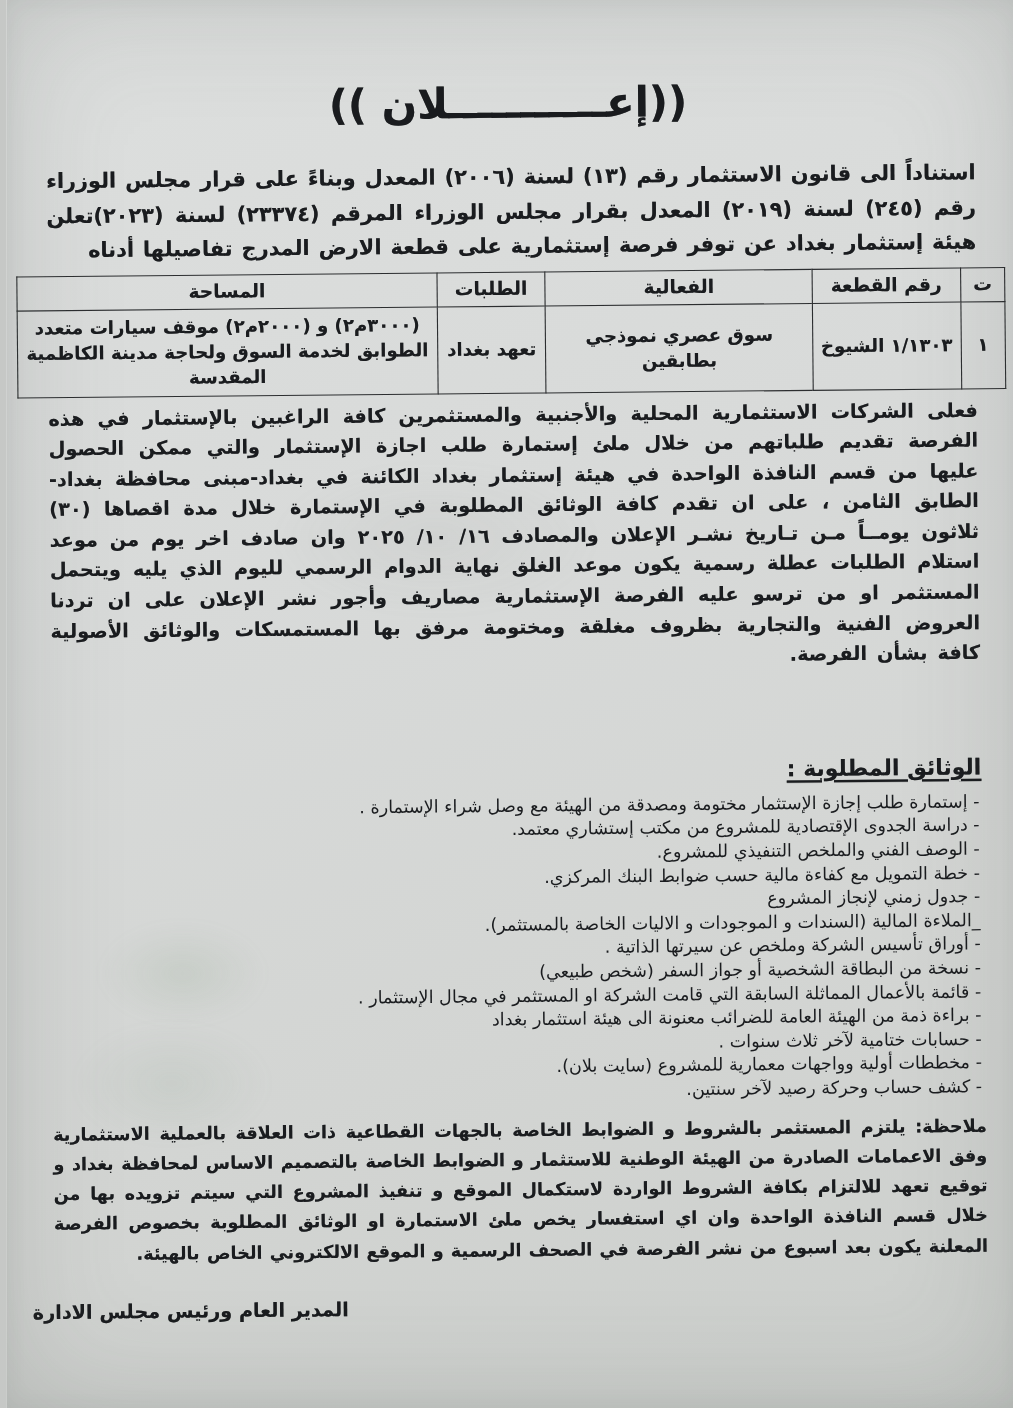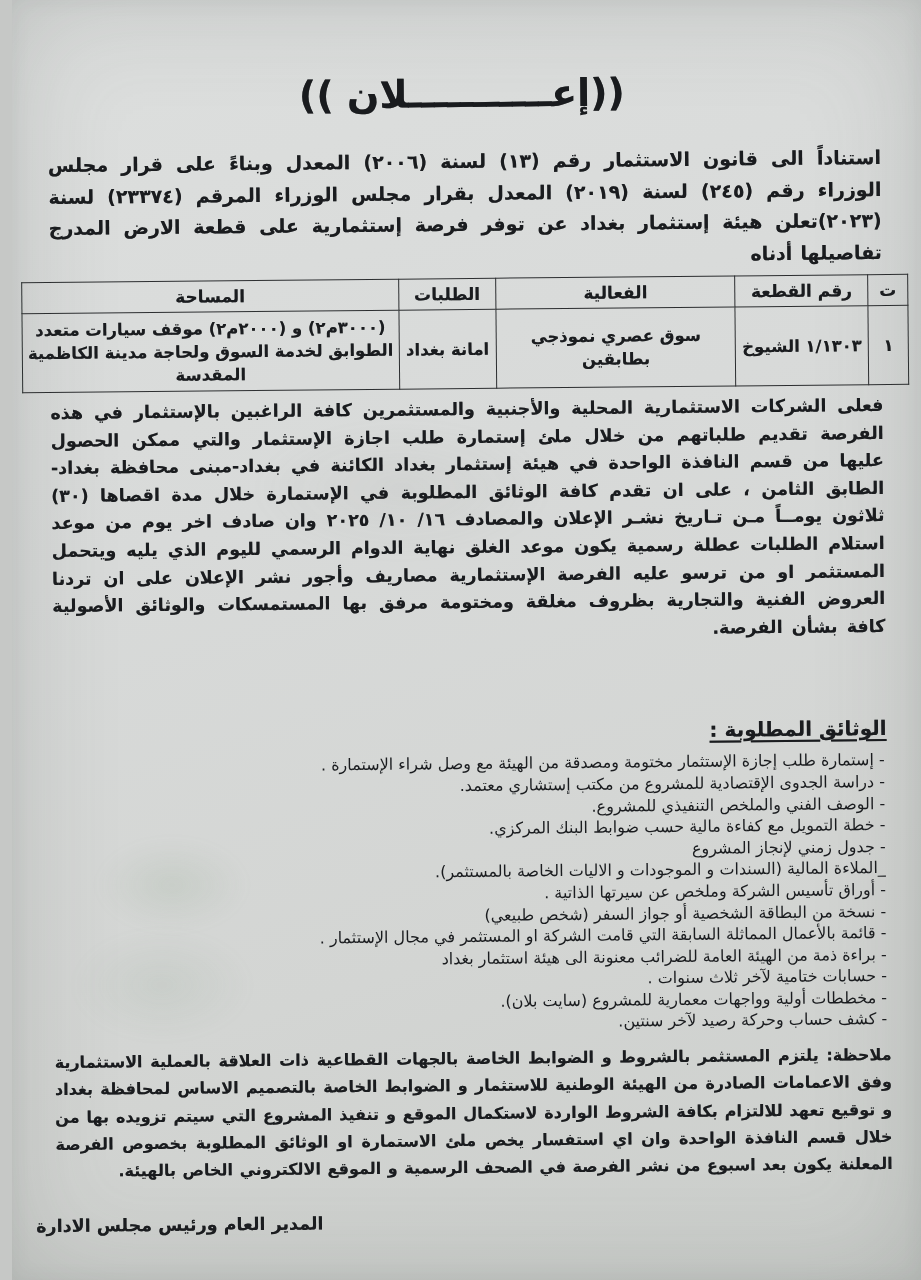--- a/index.html
+++ b/index.html
@@ -10,21 +10,20 @@
     width: 921px;
     height: 1280px;
     overflow: hidden;
     background: #c6c8c6;
     font-family: "DejaVu Sans", sans-serif;
   }
   .paper {
     position: absolute;
     inset: 0;
     background: linear-gradient(163deg, #dddfde 0%, #d8dad9 38%, #d3d5d3 70%, #cbcecb 100%);
-    margin-left: 12px;
   }
   .paper::after {
     content: "";
     position: absolute;
     inset: 0;
     box-shadow: inset 0 0 110px rgba(70, 76, 72, 0.20), inset 0 0 20px rgba(70, 76, 72, 0.08);
     pointer-events: none;
   }
   .smudge {
     position: absolute;
@@ -164,21 +163,21 @@
           <th>الفعالية</th>
           <th>الطلبات</th>
           <th>المساحة</th>
         </tr>
       </thead>
       <tbody>
         <tr>
           <td>١</td>
           <td>١/١٣٠٣ الشيوخ</td>
           <td>سوق عصري نموذجي بطابقين</td>
-          <td>امانة بغداد</td>
+          <td>تعهد بغداد</td>
           <td>(٣٠٠٠م٢) و (٢٠٠٠م٢) موقف سيارات متعدد الطوابق لخدمة السوق ولحاجة مدينة الكاظمية المقدسة</td>
         </tr>
       </tbody>
     </table>
 
     <p class="body-par">فعلى الشركات الاستثمارية المحلية والأجنبية والمستثمرين كافة الراغبين بالإستثمار في هذه الفرصة تقديم طلباتهم من خلال ملئ إستمارة طلب اجازة الإستثمار والتي ممكن الحصول عليها من قسم النافذة الواحدة في هيئة إستثمار بغداد الكائنة في بغداد-مبنى محافظة بغداد-الطابق الثامن ، على ان تقدم كافة الوثائق المطلوبة في الإستمارة خلال مدة اقصاها (٣٠) ثلاثون  يومــاً مـن تـاريخ نشـر الإعلان والمصادف ١٦/ ١٠/ ٢٠٢٥ وان صادف اخر يوم من موعد استلام الطلبات عطلة رسمية يكون موعد الغلق نهاية الدوام الرسمي لليوم الذي يليه ويتحمل المستثمر او من ترسو عليه الفرصة الإستثمارية مصاريف وأجور نشر الإعلان على ان تردنا العروض الفنية والتجارية بظروف مغلقة ومختومة مرفق بها المستمسكات والوثائق الأصولية كافة بشأن الفرصة.</p>
 
     <div class="docs-heading">الوثائق المطلوبة :</div>
 
     <ul class="docs-list">

